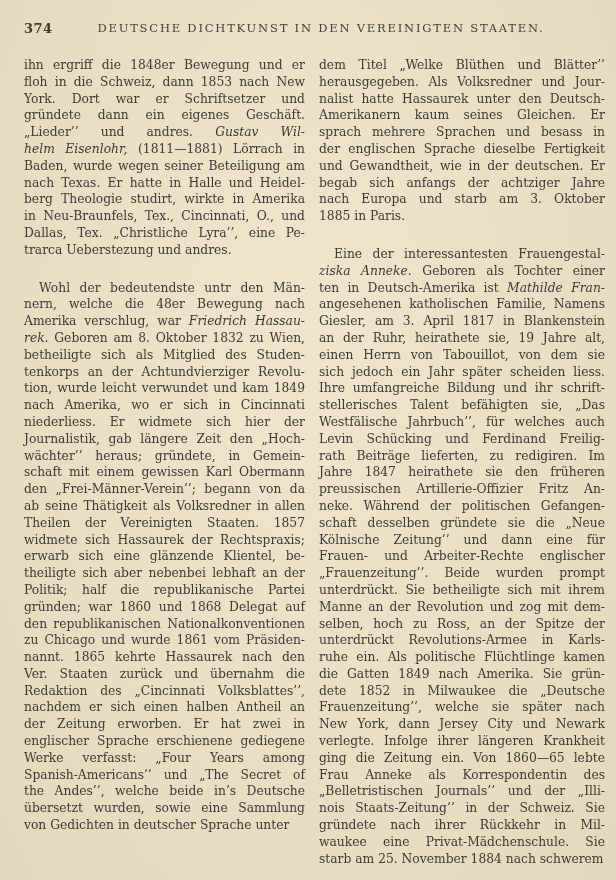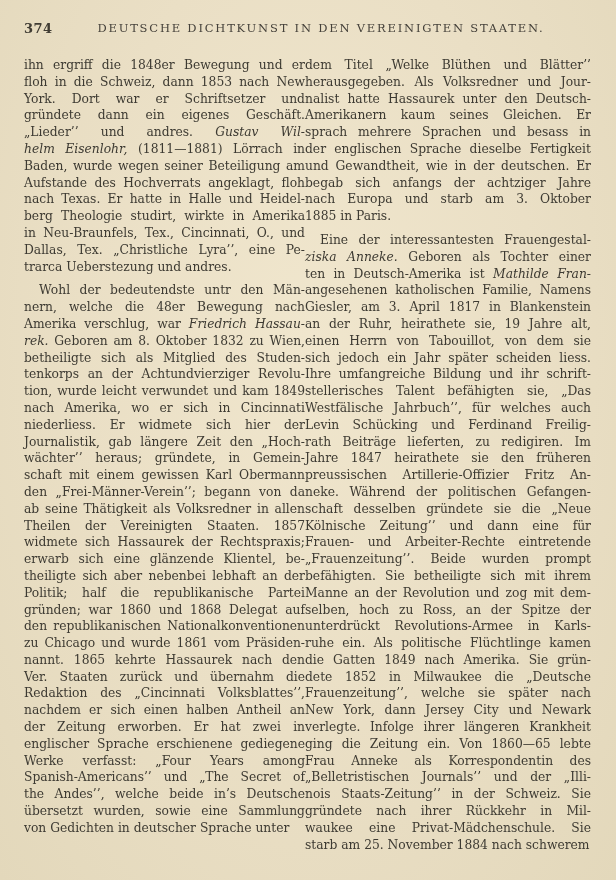--- a/index.html
+++ b/index.html
@@ -22,25 +22,25 @@
     font-size: 13px; font-weight: bold; letter-spacing: 0.5px; color: #403c33;
   }
   .running {
     display: block; text-align: center;
     font-size: 11.5px; letter-spacing: 1.8px; color: #45413a;
     padding-left: 10px;
     margin-left: 16px;
   }
   .columns {
     position: absolute; top: 57px; left: 24px; right: 11px;
-    display: flex; 
+    display: flex; gap: 14px;
   }
   .column { width: 281px; }
   .column.right-col { width: 286px; }
-  .paragraph + .paragraph { margin-top: 7px; }
+  .paragraph + .paragraph { margin-top: 21px; }
   .line {
     font-size: 12.3px;
     line-height: 16.8px;
     text-align: justify;
     text-align-last: justify;
     white-space: normal;
     color: #3d3a32;
   }
   .line.last { text-align-last: left; }
   .line.first-indent { text-indent: 15px; }
@@ -57,21 +57,20 @@
   <div class="columns">
     <div class="column left-col">
         <div class="paragraph">
           <div class="line"><span>ihn ergriff die 1848er Bewegung und er</span></div>
           <div class="line"><span>floh in die Schweiz, dann 1853 nach New</span></div>
           <div class="line"><span>York. Dort war er Schriftsetzer und</span></div>
           <div class="line"><span>gründete dann ein eigenes Geschäft.</span></div>
           <div class="line"><span>„Lieder’’ und andres. </span><span class="it">Gustav Wil-</span></div>
           <div class="line"><span class="it">helm Eisenlohr,</span><span> (1811—1881) Lörrach in</span></div>
           <div class="line"><span>Baden, wurde wegen seiner Beteiligung am</span></div>
-          <div class="line"><span>Aufstande des Hochverrats angeklagt, floh</span></div>
           <div class="line"><span>nach Texas. Er hatte in Halle und Heidel-</span></div>
           <div class="line"><span>berg Theologie studirt, wirkte in Amerika</span></div>
           <div class="line"><span>in Neu-Braunfels, Tex., Cincinnati, O., und</span></div>
           <div class="line"><span>Dallas, Tex. „Christliche Lyra’’, eine Pe-</span></div>
           <div class="line last"><span>trarca Ueberstezung und andres.</span></div>
         </div>
         <div class="paragraph">
           <div class="line first-indent"><span>Wohl der bedeutendste untr den Män-</span></div>
           <div class="line"><span>nern, welche die 48er Bewegung nach</span></div>
           <div class="line"><span>Amerika verschlug, war </span><span class="it">Friedrich Hassau-</span></div>
@@ -132,23 +131,23 @@
           <div class="line"><span>Ihre umfangreiche Bildung und ihr schrift-</span></div>
           <div class="line"><span>stellerisches Talent befähigten sie, „Das</span></div>
           <div class="line"><span>Westfälische Jahrbuch’’, für welches auch</span></div>
           <div class="line"><span>Levin Schücking und Ferdinand Freilig-</span></div>
           <div class="line"><span>rath Beiträge lieferten, zu redigiren. Im</span></div>
           <div class="line"><span>Jahre 1847 heirathete sie den früheren</span></div>
           <div class="line"><span>preussischen Artillerie-Offizier Fritz An-</span></div>
           <div class="line"><span>neke. Während der politischen Gefangen-</span></div>
           <div class="line"><span>schaft desselben gründete sie die „Neue</span></div>
           <div class="line"><span>Kölnische Zeitung’’ und dann eine für</span></div>
-          <div class="line"><span>Frauen- und Arbeiter-Rechte eintretende</span></div>
+          <div class="line"><span>Frauen- und Arbeiter-Rechte englischer</span></div>
           <div class="line"><span>„Frauenzeitung’’. Beide wurden prompt</span></div>
-          <div class="line"><span>befähigten. Sie betheiligte sich mit ihrem</span></div>
+          <div class="line"><span>unterdrückt. Sie betheiligte sich mit ihrem</span></div>
           <div class="line"><span>Manne an der Revolution und zog mit dem-</span></div>
           <div class="line"><span>selben, hoch zu Ross, an der Spitze der</span></div>
           <div class="line"><span>unterdrückt Revolutions-Armee in Karls-</span></div>
           <div class="line"><span>ruhe ein. Als politische Flüchtlinge kamen</span></div>
           <div class="line"><span>die Gatten 1849 nach Amerika. Sie grün-</span></div>
           <div class="line"><span>dete 1852 in Milwaukee die „Deutsche</span></div>
           <div class="line"><span>Frauenzeitung’’, welche sie später nach</span></div>
           <div class="line"><span>New York, dann Jersey City und Newark</span></div>
           <div class="line"><span>verlegte. Infolge ihrer längeren Krankheit</span></div>
           <div class="line"><span>ging die Zeitung ein. Von 1860—65 lebte</span></div>

